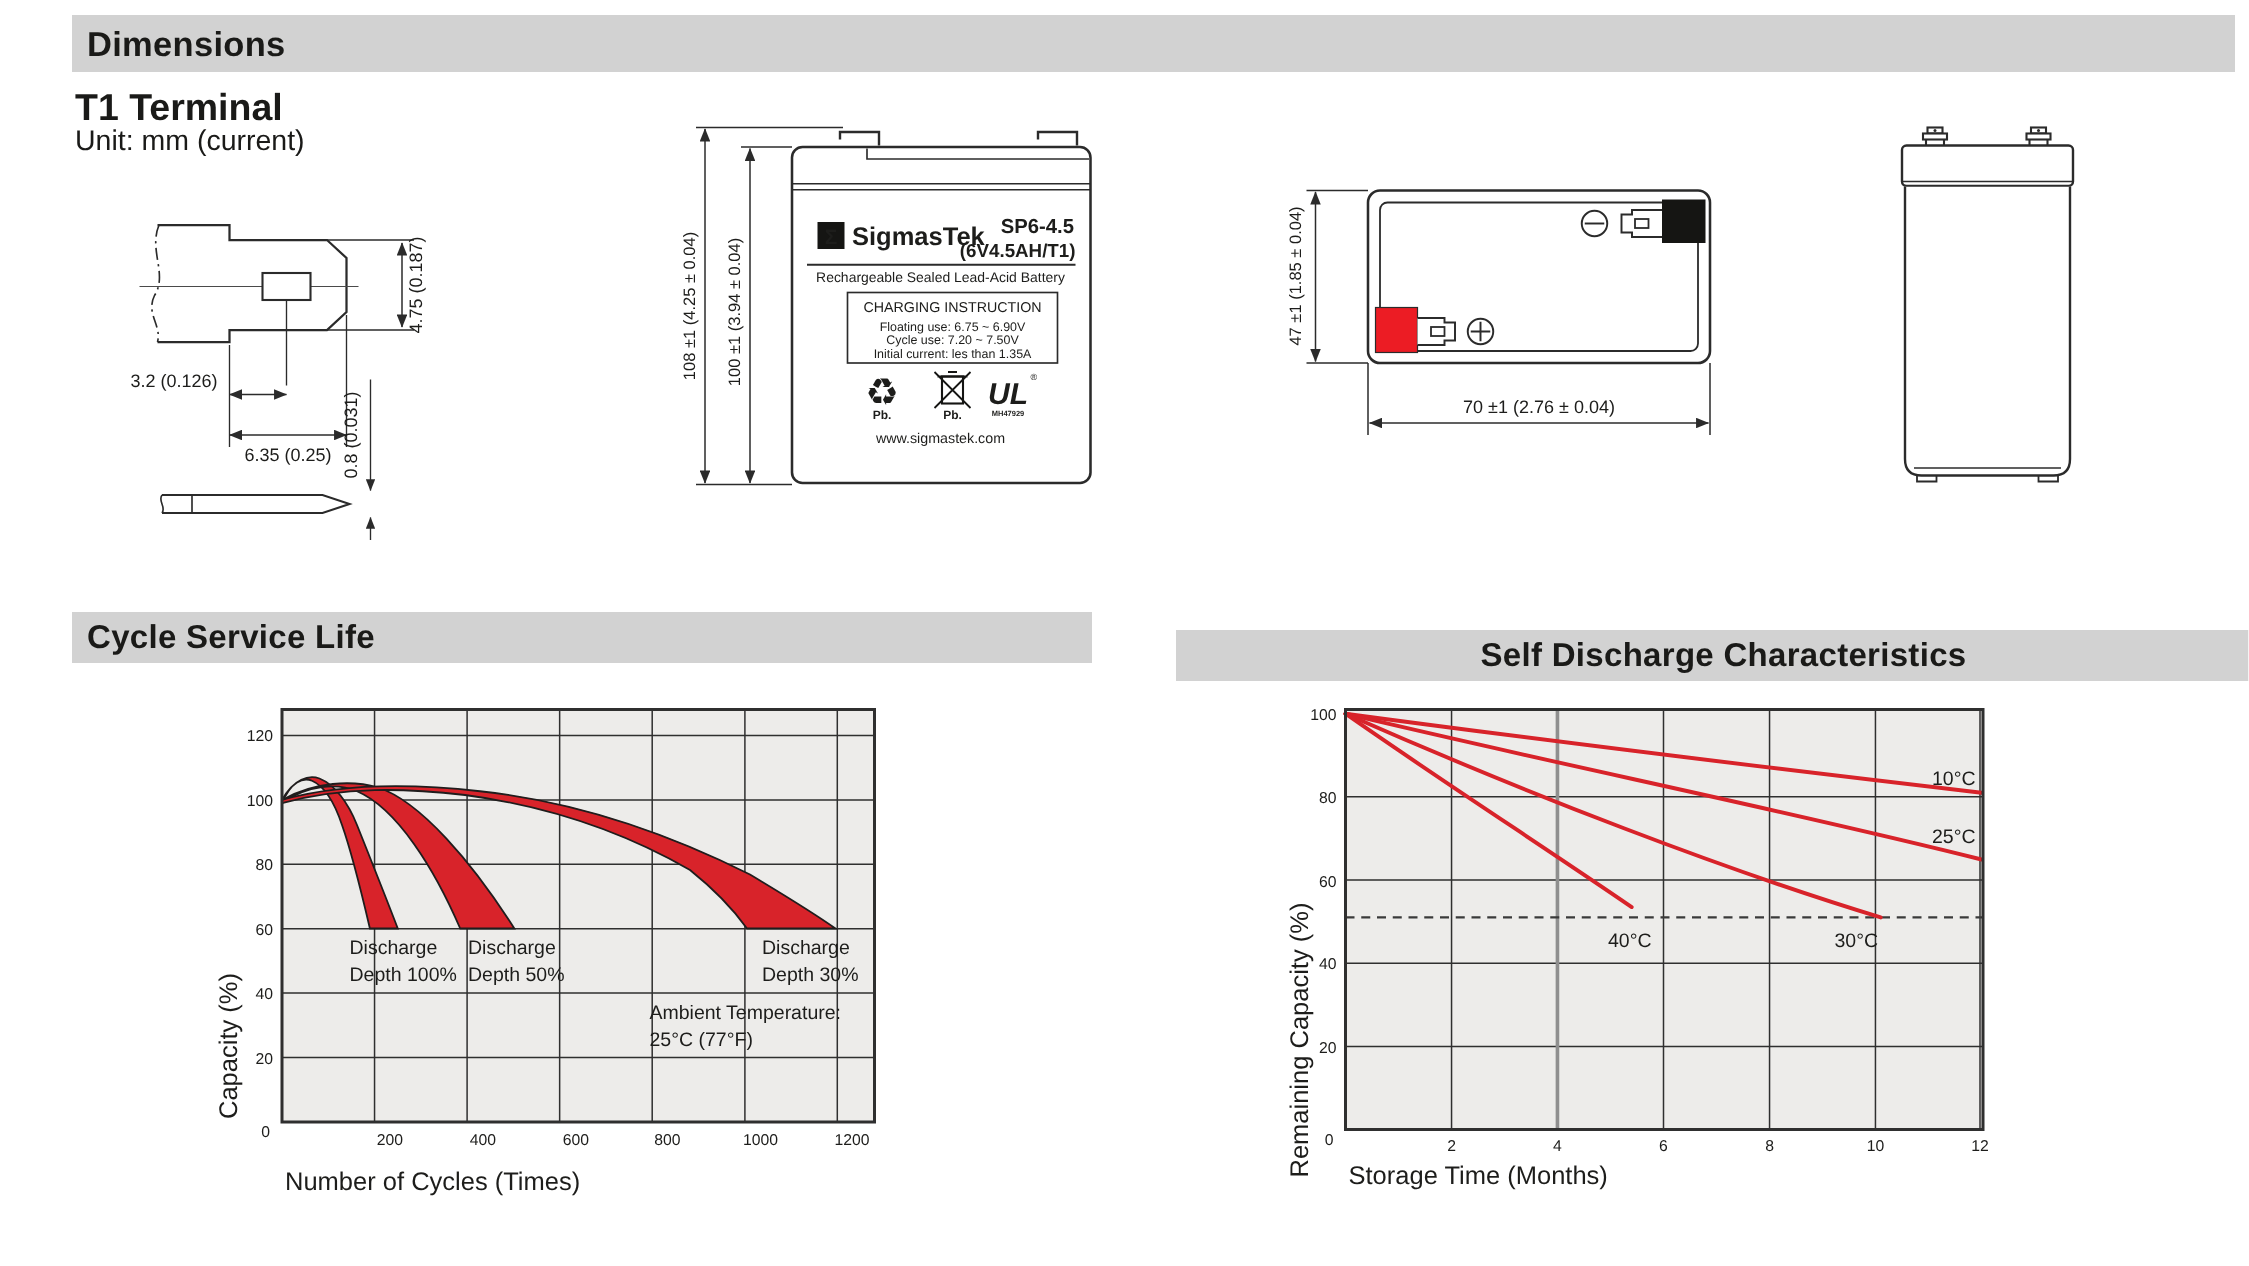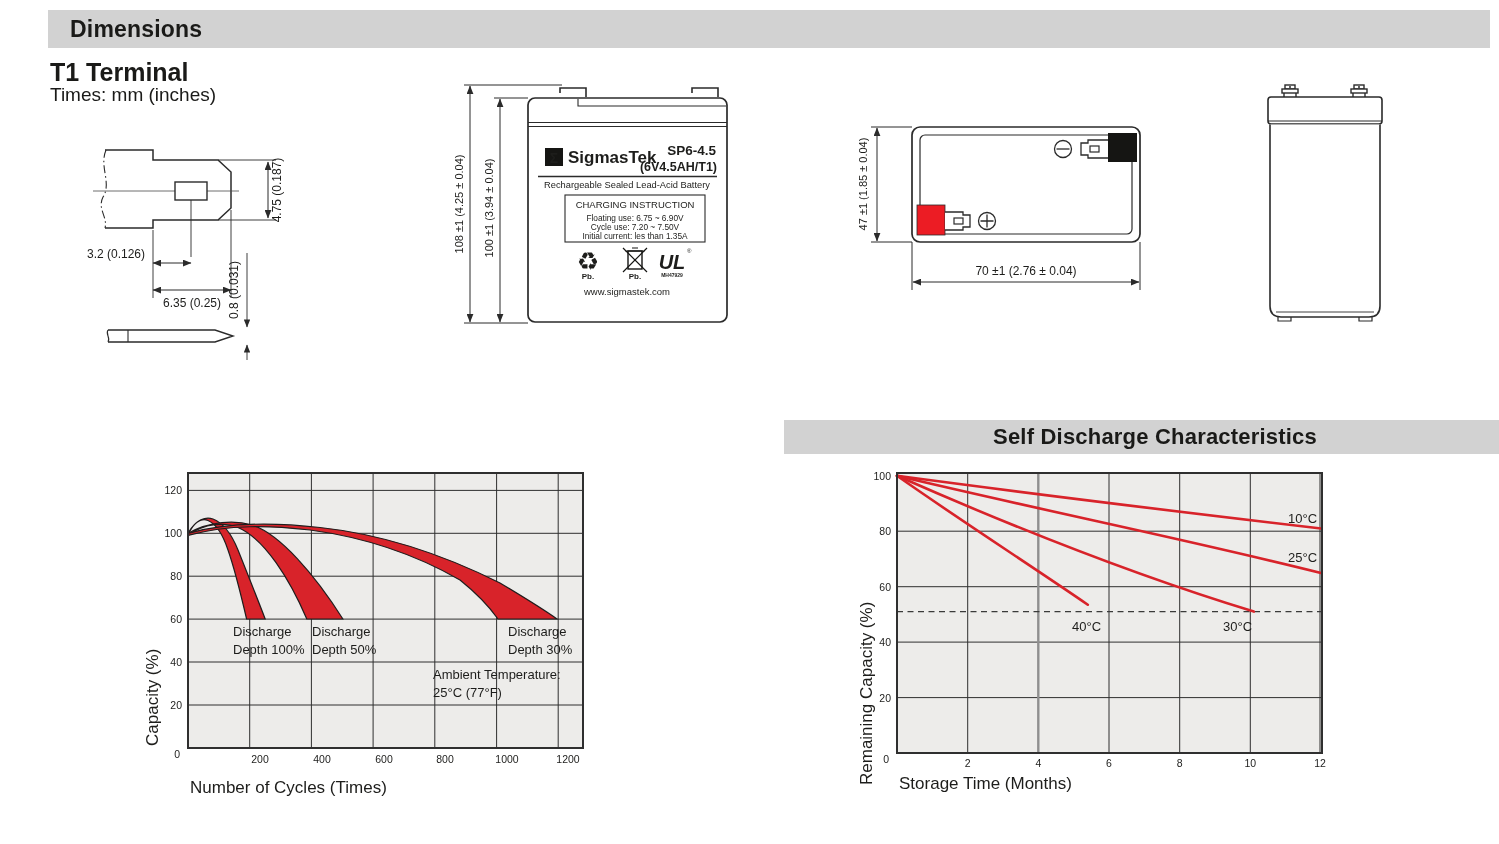--- a/index.html
+++ b/index.html
@@ -1,19 +1,19 @@
 <!DOCTYPE html>
 <html><head>
 <meta charset="utf-8">
 <style>
   html,body{margin:0;padding:0;background:#ffffff;}
   body{font-family:"Liberation Sans",sans-serif;color:#1d1d1b;}
   .page{position:relative;width:1499px;height:844px;background:#fff;overflow:hidden;}
   .bar{position:absolute;background:#d2d2d2;display:flex;align-items:center;}
-  .bar .bar-text{font-weight:bold;font-size:23px;color:#1a1a18;padding-left:22px;letter-spacing:.2px;}
+  .bar .bar-text{font-weight:bold;font-size:23px;color:#1a1a18;padding-left:10px;letter-spacing:.2px;}
   .t1-title{position:absolute;left:50px;top:58px;font-size:25px;font-weight:bold;color:#1a1a18;}
   .unit-note{position:absolute;left:50px;top:84px;font-size:19px;color:#1a1a18;}
   svg text{font-family:"Liberation Sans",sans-serif;fill:#1d1d1b;}
   .tick{font-size:10.5px;}
   .ann{font-size:13px;}
   .axis-label{font-size:17px;}
   .dimtxt{font-size:12px;}
   .rot{font-size:11px;}
 </style>
 </head>
@@ -27,21 +27,21 @@
         <path d="M0,0 L10,4 L0,8 Z" fill="#2b2b2b"></path>
       </marker>
     </defs>
   </svg>
 
   <div class="bar" style="left:48px;top:10px;width:1442px;height:38px;">
     <span class="bar-text">Dimensions</span>
   </div>
 
   <div class="t1-title">T1 Terminal</div>
-  <div class="unit-note">Times: mm (inches)</div>
+  <div class="unit-note">Unit: mm (current)</div>
 
   <svg style="position:absolute;left:85px;top:135px;" width="220" height="240" viewBox="0 0 220 240">
     <g stroke="#2b2b2b" fill="none">
       <path d="M20,15 H68 V25 H133 L146,37 V73 L133,85 H68 V93 H20" stroke-width="1.5"></path>
       <path d="M21,15 C14,32 27,48 18,62 C12,74 23,82 20,93" stroke-width="1.1" stroke-dasharray="8,3,1.5,3"></path>
       <path d="M8,56 H154" stroke-width="0.8" stroke="#4a4a4a"></path>
       <rect x="90" y="47" width="32" height="18" stroke-width="1.4" fill="#ffffff"></rect>
     </g>
     <g stroke="#2b2b2b" stroke-width="0.9" fill="none">
       <path d="M106,65 V122"></path>
@@ -160,20 +160,23 @@
     </g>
     <g stroke="#2b2b2b" fill="#ffffff">
       <rect x="18" y="17" width="114" height="27" rx="3" stroke-width="1.6"></rect>
       <path d="M18,41 H132" fill="none" stroke-width="1"></path>
       <path d="M20,44.5 V226 Q20,237 31,237 H119 Q130,237 130,226 V44.5" fill="#ffffff" stroke-width="1.6"></path>
       <path d="M26,232 H124" fill="none" stroke-width="0.9"></path>
       <path d="M28,237 v4 h13 v-4 M109,237 v4 h13 v-4" fill="none" stroke-width="1.2"></path>
     </g>
   </svg>
 
+  <div class="bar" style="left:48px;top:408px;width:680px;height:34px;">
+    <span class="bar-text" style="font-size:22px;">Cycle Service Life</span>
+  </div>
 
   <div class="bar" style="left:784px;top:420px;width:720px;height:34px;justify-content:center;">
     <span class="bar-text" style="font-size:22px;">Self Discharge Characteristics</span>
   </div>
 
   <svg style="position:absolute;left:120px;top:455px;" width="560" height="360" viewBox="0 0 560 360">
     <rect x="68" y="18" width="395" height="275" fill="#edecea"></rect>
     <g stroke="#2f2f2f" stroke-width="1">
       <path d="M68,35.4 H463 M68,78.3 H463 M68,121.2 H463 M68,164.1 H463 M68,207 H463 M68,250 H463"></path>
       <path d="M129.7,18 V293 M191.4,18 V293 M253.1,18 V293 M314.8,18 V293 M376.6,18 V293 M438.2,18 V293"></path>

